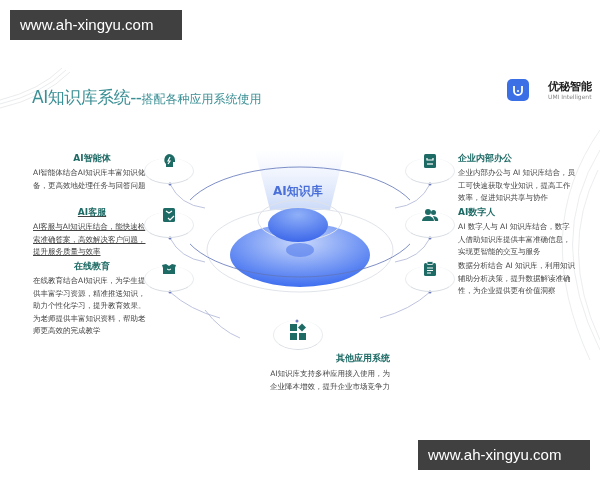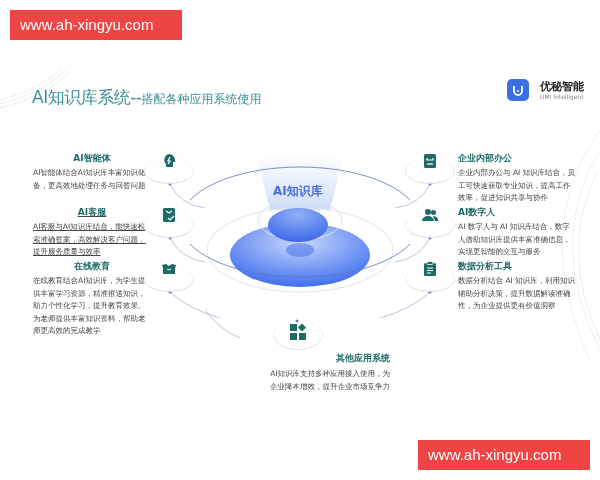--- a/index.html
+++ b/index.html
@@ -1,25 +1,25 @@
 <!DOCTYPE html>
 <html><head>
 <meta charset="utf-8">
 <style>
   * { margin:0; padding:0; box-sizing:border-box; }
   html, body { width:600px; height:480px; overflow:hidden; background:#ffffff; }
   body { position:relative; font-family:"DejaVu Sans","Liberation Sans",sans-serif; color:#333; }
-  .watermark { position:absolute; background:#ef4444; color:#fff; font-family:"Liberation Sans",sans-serif; font-size:15px; padding:0 10px; height:30px; line-height:30px; }
+  .watermark { position:absolute; background:#404040; color:#fff; font-family:"Liberation Sans",sans-serif; font-size:15px; padding:0 10px; height:30px; line-height:30px; }
   .wm-top { left:10px; top:10px; width:172px; }
   .wm-bottom { left:418px; top:440px; width:172px; }
   .deco-lines { position:absolute; left:0; top:60px; }
   .title { position:absolute; left:32px; top:86px; white-space:nowrap; }
   .title .main { font-size:17px; color:#3a8f94; letter-spacing:-0.5px; }
   .title .sub { font-size:12px; color:#3a8f94;text-align:center; }
-  .logo { position:absolute; left:507px; top:79px; display:flex; align-items:center; gap:11px; }
+  .logo { position:absolute; left:507px; top:79px; display:flex; align-items:center; gap:19px; }
   .logo-badge { width:22px; height:22px; border-radius:5px; background:#3a6fe6; display:flex; align-items:center; justify-content:center; }
   .logo-name { font-size:11px; font-weight:bold; color:#222; line-height:13px; }
   .logo-en { font-size:6px; color:#888; line-height:8px; }
   .center-art { position:absolute; left:190px; top:140px; }
   .item { position:absolute; font-size:7.5px; line-height:12.5px; color:#444; }
   .item .label { font-size:9px; font-weight:bold; color:#1e6b66; line-height:13px; margin-bottom:2px; }
   .item.left { text-align:left; }
   .item.left .label { text-align:center; }
   .icon-node { position:absolute; width:50px; height:34px; }
   .icon-node .ring { position:absolute; left:0; top:8px; width:50px; height:26px; border-radius:50%; border-bottom:1px solid #d8dde3; border-left:1px solid #e8ecef; border-right:1px solid #e8ecef; }
@@ -176,21 +176,20 @@
   <div class="ring"></div>
   <svg class="glyph" viewBox="0 0 18 18">
       <rect x="3" y="3" width="12" height="13" rx="1.5" fill="#1e6b66"></rect>
       <rect x="6" y="1.5" width="6" height="3" rx="1" fill="#1e6b66" stroke="#fff" stroke-width="0.8"></rect>
       <line x1="6" y1="8" x2="12" y2="8" stroke="#fff" stroke-width="1"></line>
       <line x1="6" y1="10.5" x2="12" y2="10.5" stroke="#fff" stroke-width="1"></line>
       <line x1="6" y1="13" x2="10" y2="13" stroke="#fff" stroke-width="1"></line>
     </svg>
 </div>
 <div class="item" style="left:458px; top:260px; width:118px;">
-  <div class="label">数据分析工具</div>
   <div>数据分析结合 AI 知识库，利用知识辅助分析决策，提升数据解读准确性，为企业提供更有价值洞察</div>
 </div>
 
 <div class="icon-node" style="left:273px;top:318px;">
   <div class="ring" style="top:2px;height:30px;"></div>
   <svg class="glyph" style="top:5px;" viewBox="0 0 18 18">
       <rect x="1" y="1" width="7" height="7" fill="#1e6b66"></rect>
       <path d="M13 0.5 L17 4.5 L13 8.5 L9 4.5 Z" fill="#1e6b66"></path>
       <rect x="1" y="10" width="7" height="7" fill="#1e6b66"></rect>
       <rect x="10" y="10" width="7" height="7" fill="#1e6b66"></rect>

